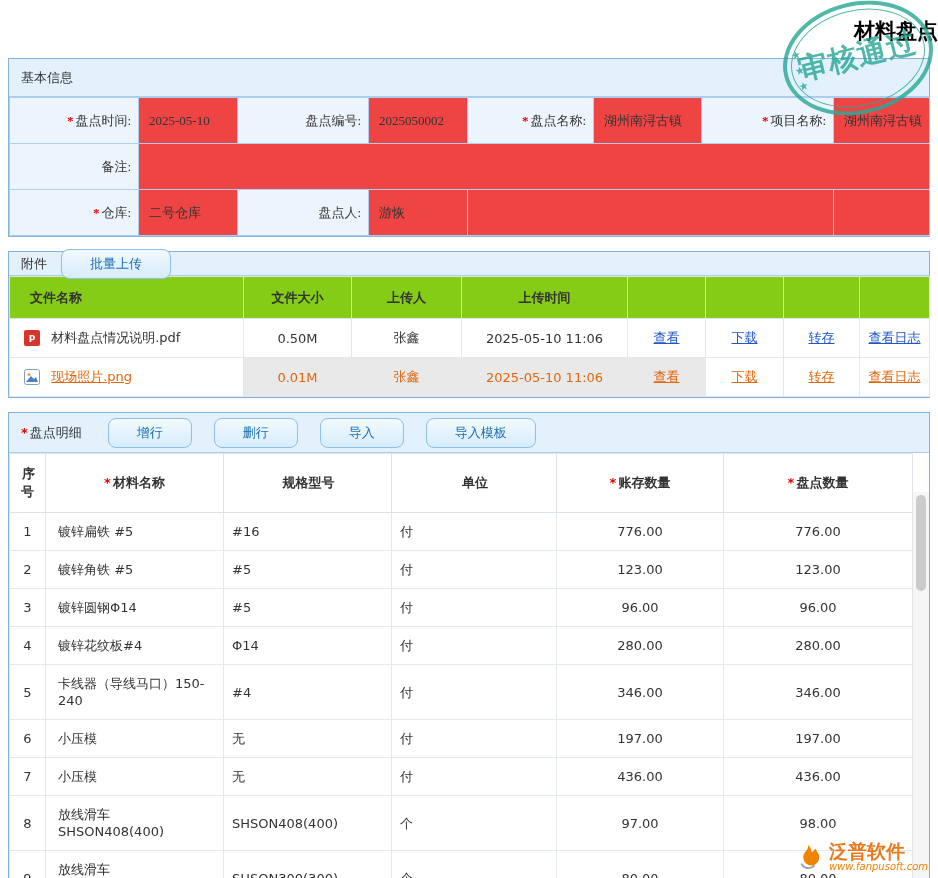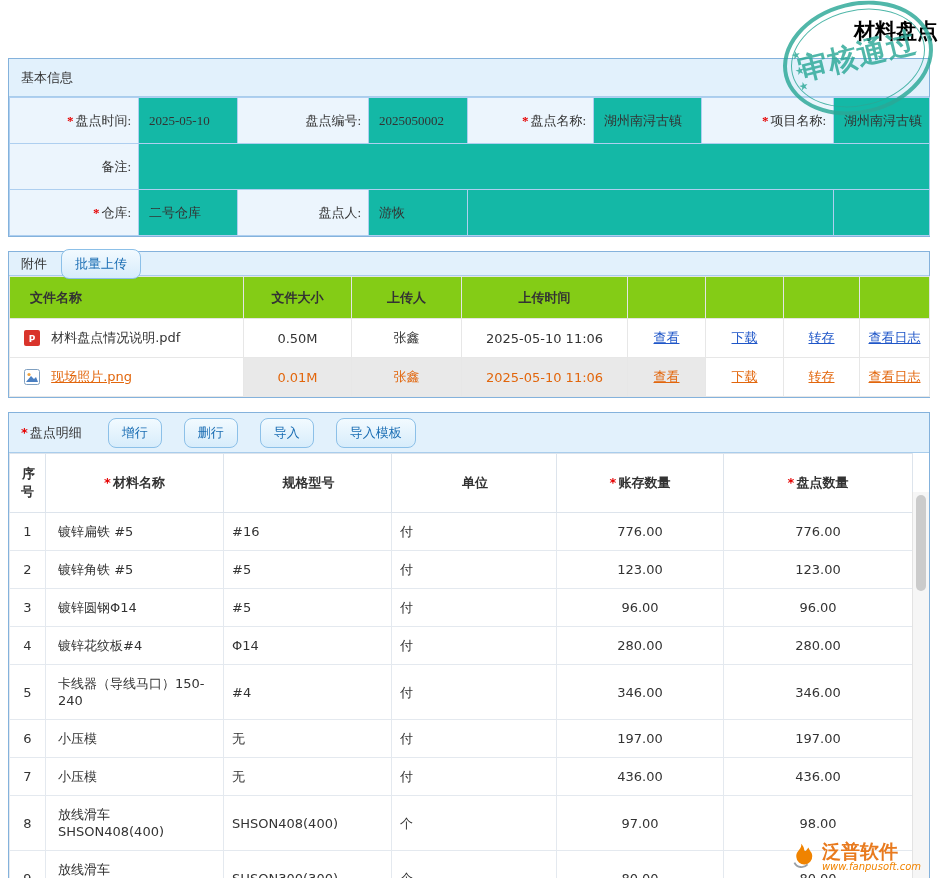--- a/index.html
+++ b/index.html
@@ -16,27 +16,27 @@
   .panel-header {
     background:#e2f1fc; border-bottom:1px solid #a9cdec;
     height:38px; display:flex; align-items:center; padding:0 12px; color:#333;
   }
   .req { color:#e60000; margin-right:2px; font-weight:bold; }
 
   
   .form-table { width:920px; border-collapse:collapse; table-layout:fixed; }
   .form-table td { border:1px solid #aecff0; height:46px; font-size:13px;font-family:Liberation Serif, serif; }
   .form-table td.lbl { background:#ecf5fd; text-align:right; padding-right:7px; color:#333; }
-  .form-table td.val { background:#14b8a6; text-align:left; padding-left:10px;margin-top:24px; }
+  .form-table td.val { background:#ef4444; text-align:left; padding-left:10px;margin-top:24px; }
 
   
   .btn {
     display:inline-block; background:linear-gradient(#f2faff,#d7ecfb);
     border:1px solid #8cc0e8; border-radius:8px; color:#1a6db3;
-    font-size:13px; padding:5px 13px; cursor:pointer;
+    font-size:13px; padding:5px 28px; cursor:pointer;
     font-family:"DejaVu Sans","Liberation Sans",sans-serif;
   }
   .att-table { width:920px; border-collapse:collapse; table-layout:fixed; }
   .att-table th { height:42px; font-weight:bold; color:#333; border:1px solid #e4e4e4; background:#84cc16; text-align:center; }
   .att-table th.h-name { text-align:left; padding-left:20px; }
   .att-table td { height:39px; border:1px solid #e7e7e7; text-align:center; background:#fff; }
   .att-table td.name-cell { text-align:left; padding-left:14px; }
   .att-table td.name-cell .fname { margin-left:7px; vertical-align:middle; }
   .file-ico { vertical-align:middle; }
   a.lnk { color:#1f56c8; text-decoration:underline; cursor:pointer; }
@@ -67,21 +67,21 @@
   .stamp-text {
     position:absolute; left:0; right:0; top:50%; transform:translateY(-54%);
     text-align:center; font-size:29px; font-weight:bold; letter-spacing:1px;
   }
   .stamp-stars {
     position:absolute; left:10px; top:50%; transform:translateY(-50%);
     writing-mode:vertical-rl; font-size:11px; letter-spacing:3px;
   }
 
   
-  .footer-logo { position:absolute; right:17px; bottom:6px; display:flex; gap:6px; z-index:15; }
+  .footer-logo { position:absolute; right:10px; bottom:6px; display:flex; align-items:center; gap:6px; z-index:15; }
   .brand-name { font-size:19px; font-weight:bold; color:#e87a1e; line-height:20px; }
   .brand-site { font-size:10px; color:#f08300; font-style:italic; }
 </style>
 </head>
 <body>
 
 <h1 class="page-title">材料盘点</h1>
 
 <div class="stamp">
   <div class="stamp-ring"></div>

